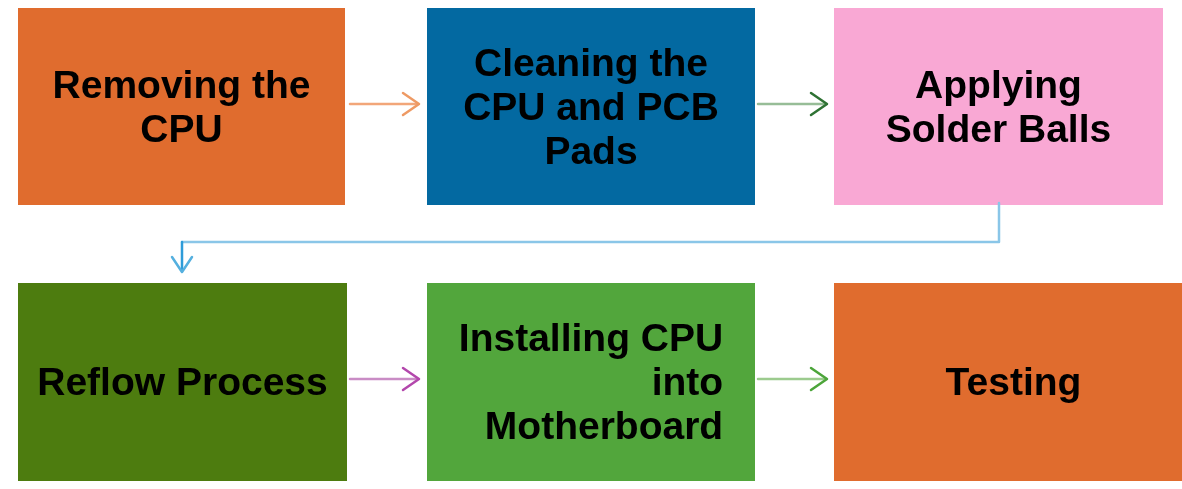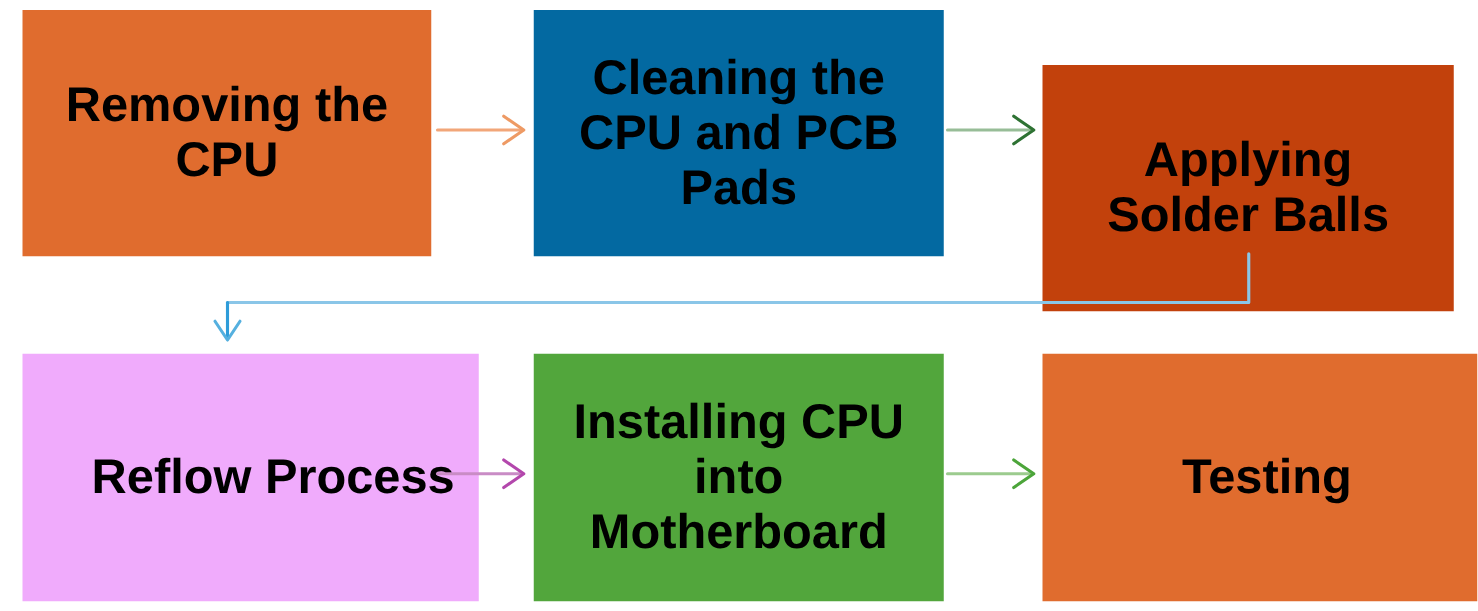--- a/index.html
+++ b/index.html
@@ -29,21 +29,21 @@
   .node .label {
     white-space: pre-line;
     padding: 0 10px;
   }
   
   .n1 { left: 18px;  top: 8px;  width: 327px; height: 197px; }
   .n2 { left: 427px; top: 8px;  width: 328px; height: 197px; }
   .n3 { left: 834px; top: 8px;  width: 329px; height: 197px; }
   
   .n4 { left: 18px;  top: 283px; width: 329px; height: 198px; }
-  .n5 { left: 427px; top: 283px; width: 328px; height: 198px; }
+  .n5 { left: 427px; top: 283px; width: 328px; height: 198px; text-align: right; }
   .n6 { left: 834px; top: 283px; width: 359px; height: 198px; }
 
   .overlay {
     position: absolute;
     left: 0; top: 0;
     width: 1182px;
     height: 489px;
     pointer-events: none;
   }
   .overlay line, .overlay polyline {
@@ -62,26 +62,26 @@
     <span class="label">Removing the
 CPU</span>
   </div>
 
   <div class="node n2" style="background-color: #0369a1;">
     <span class="label">Cleaning the
 CPU and PCB
 Pads</span>
   </div>
 
-  <div class="node n3" style="background-color: #c2410c; margin-top: 44px;">
+  <div class="node n3" style="background-color: #f9a8d4;">
     <span class="label">Applying
 Solder Balls</span>
   </div>
 
-  <div class="node n4" style="background-color: #f0abfc; padding-left: 36px;">
+  <div class="node n4" style="background-color: #4d7c0f;">
     <span class="label">Reflow Process</span>
   </div>
 
   <div class="node n5" style="background-color: rgb(82, 166, 60);">
     <span class="label">Installing CPU
 into
 Motherboard</span>
   </div>
 
   <div class="node n6" style="background-color: rgb(224, 108, 46);">

